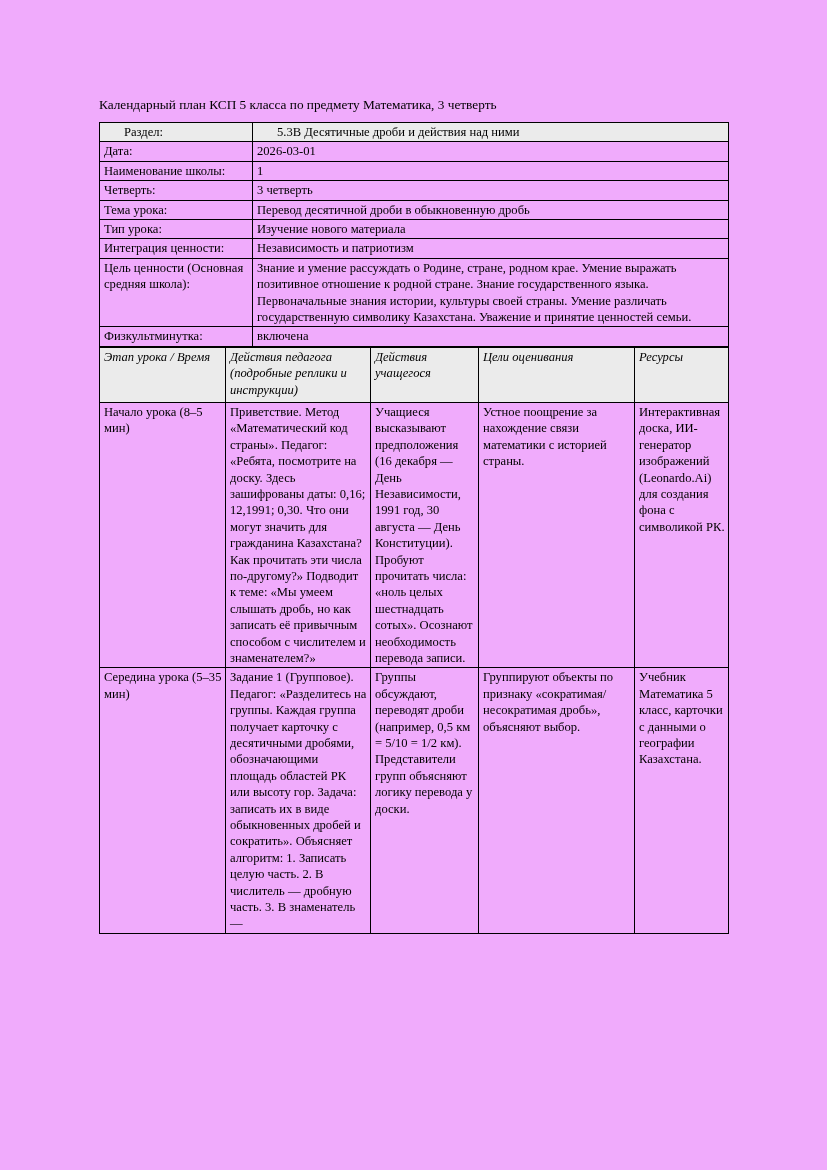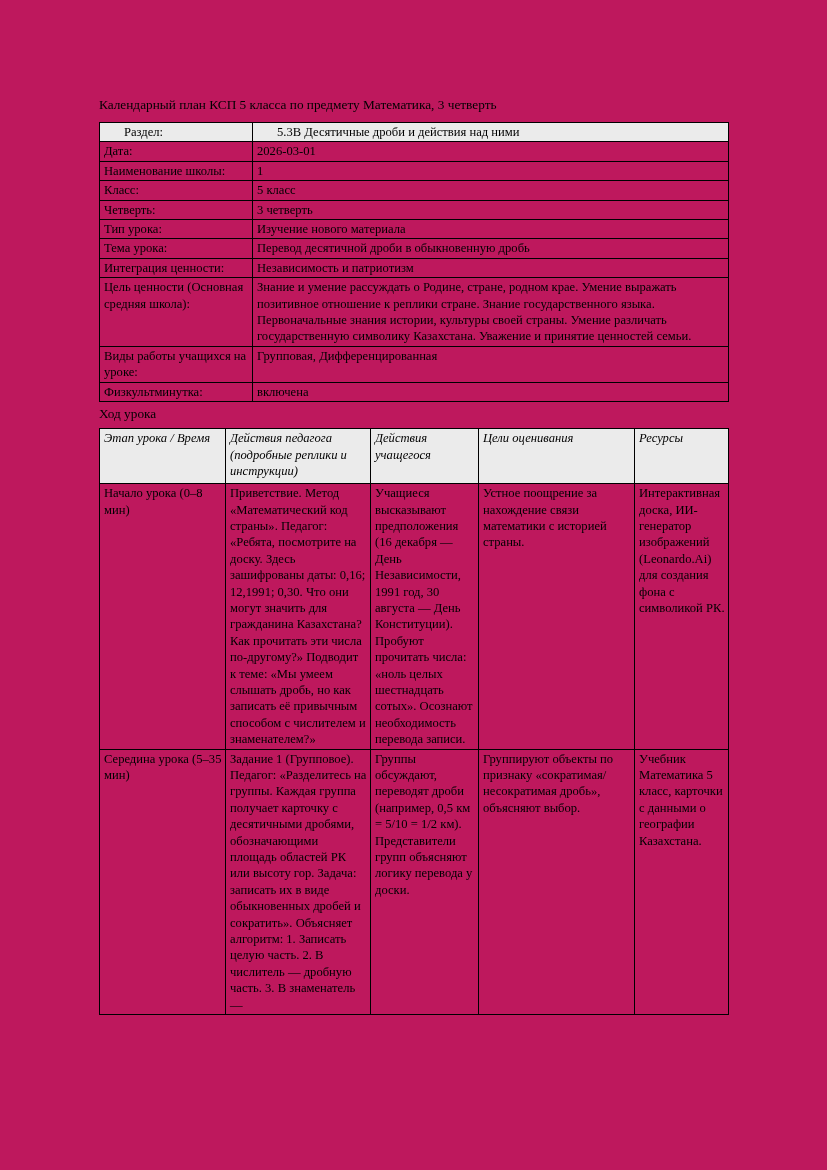--- a/index.html
+++ b/index.html
@@ -15,21 +15,21 @@
     color: #000000;
     -webkit-font-smoothing: antialiased;
   }
   .page {
     position: relative;
     width: 827px;
     height: 1170px;
     box-sizing: border-box;
     padding: 0;
     overflow: hidden;
-    background: #be185d;
+    background: #f0abfc;
   }
   .content {
     position: absolute;
     left: 99px;
     top: 96px;
     width: 629px;
   }
 
   .doc-title {
     font-size: 13.3px;
@@ -97,76 +97,67 @@
         </tr>
         <tr>
           <td>Дата:</td>
           <td>2026-03-01</td>
         </tr>
         <tr>
           <td>Наименование школы:</td>
           <td>1</td>
         </tr>
         <tr>
-          <td>Класс:</td>
-          <td>5 класс</td>
-        </tr>
-        <tr>
           <td>Четверть:</td>
           <td>3 четверть</td>
         </tr>
         <tr>
+          <td>Тема урока:</td>
+          <td>Перевод десятичной дроби в обыкновенную дробь</td>
+        </tr>
+        <tr>
           <td>Тип урока:</td>
           <td>Изучение нового материала</td>
-        </tr>
-        <tr>
-          <td>Тема урока:</td>
-          <td>Перевод десятичной дроби в обыкновенную дробь</td>
         </tr>
         <tr>
           <td>Интеграция ценности:</td>
           <td>Независимость и патриотизм</td>
         </tr>
         <tr>
           <td>Цель ценности (Основная средняя школа):</td>
-          <td>Знание и умение рассуждать о Родине, стране, родном крае. Умение выражать позитивное отношение к реплики стране. Знание государственного языка. Первоначальные знания истории, культуры своей страны. Умение различать государственную символику Казахстана. Уважение и принятие ценностей семьи.</td>
-        </tr>
-        <tr>
-          <td>Виды работы учащихся на уроке:</td>
-          <td>Групповая, Дифференцированная</td>
+          <td>Знание и умение рассуждать о Родине, стране, родном крае. Умение выражать позитивное отношение к родной стране. Знание государственного языка. Первоначальные знания истории, культуры своей страны. Умение различать государственную символику Казахстана. Уважение и принятие ценностей семьи.</td>
         </tr>
         <tr>
           <td>Физкультминутка:</td>
           <td>включена</td>
         </tr>
       </tbody>
     </table>
 
-    <p class="section-caption">Ход урока</p>
 
     <table class="doc-table flow-table">
       <colgroup>
         <col class="c1">
         <col class="c2">
         <col class="c3">
         <col class="c4">
         <col class="c5">
       </colgroup>
       <thead>
         <tr>
           <td>Этап урока / Время</td>
           <td>Действия педагога (подробные реплики и инструкции)</td>
           <td>Действия учащегося</td>
           <td>Цели оценивания</td>
           <td>Ресурсы</td>
         </tr>
       </thead>
       <tbody>
         <tr>
-          <td>Начало урока (0–8 мин)</td>
+          <td>Начало урока (8–5 мин)</td>
           <td>Приветствие. Метод «Математический код страны». Педагог: «Ребята, посмотрите на доску. Здесь зашифрованы даты: 0,16; 12,1991; 0,30. Что они могут значить для гражданина Казахстана? Как прочитать эти числа по-другому?» Подводит к теме: «Мы умеем слышать дробь, но как записать её привычным способом с числителем и знаменателем?»</td>
           <td>Учащиеся высказывают предположения (16 декабря — День Независимости, 1991 год, 30 августа — День Конституции). Пробуют прочитать числа: «ноль целых шестнадцать сотых». Осознают необходимость перевода записи.</td>
           <td>Устное поощрение за нахождение связи математики с историей страны.</td>
           <td>Интерактивная доска, ИИ-генератор изображений (Leonardo.Ai) для создания фона с символикой РК.</td>
         </tr>
         <tr>
           <td>Середина урока (5–35 мин)</td>
           <td>Задание 1 (Групповое). Педагог: «Разделитесь на группы. Каждая группа получает карточку с десятичными дробями, обозначающими площадь областей РК или высоту гор. Задача: записать их в виде обыкновенных дробей и сократить». Объясняет алгоритм: 1. Записать целую часть. 2. В числитель — дробную часть. 3. В знаменатель —</td>
           <td>Группы обсуждают, переводят дроби (например, 0,5 км = 5/10 = 1/2 км). Представители групп объясняют логику перевода у доски.</td>
           <td>Группируют объекты по признаку «сократимая/несократимая дробь», объясняют выбор.</td>

